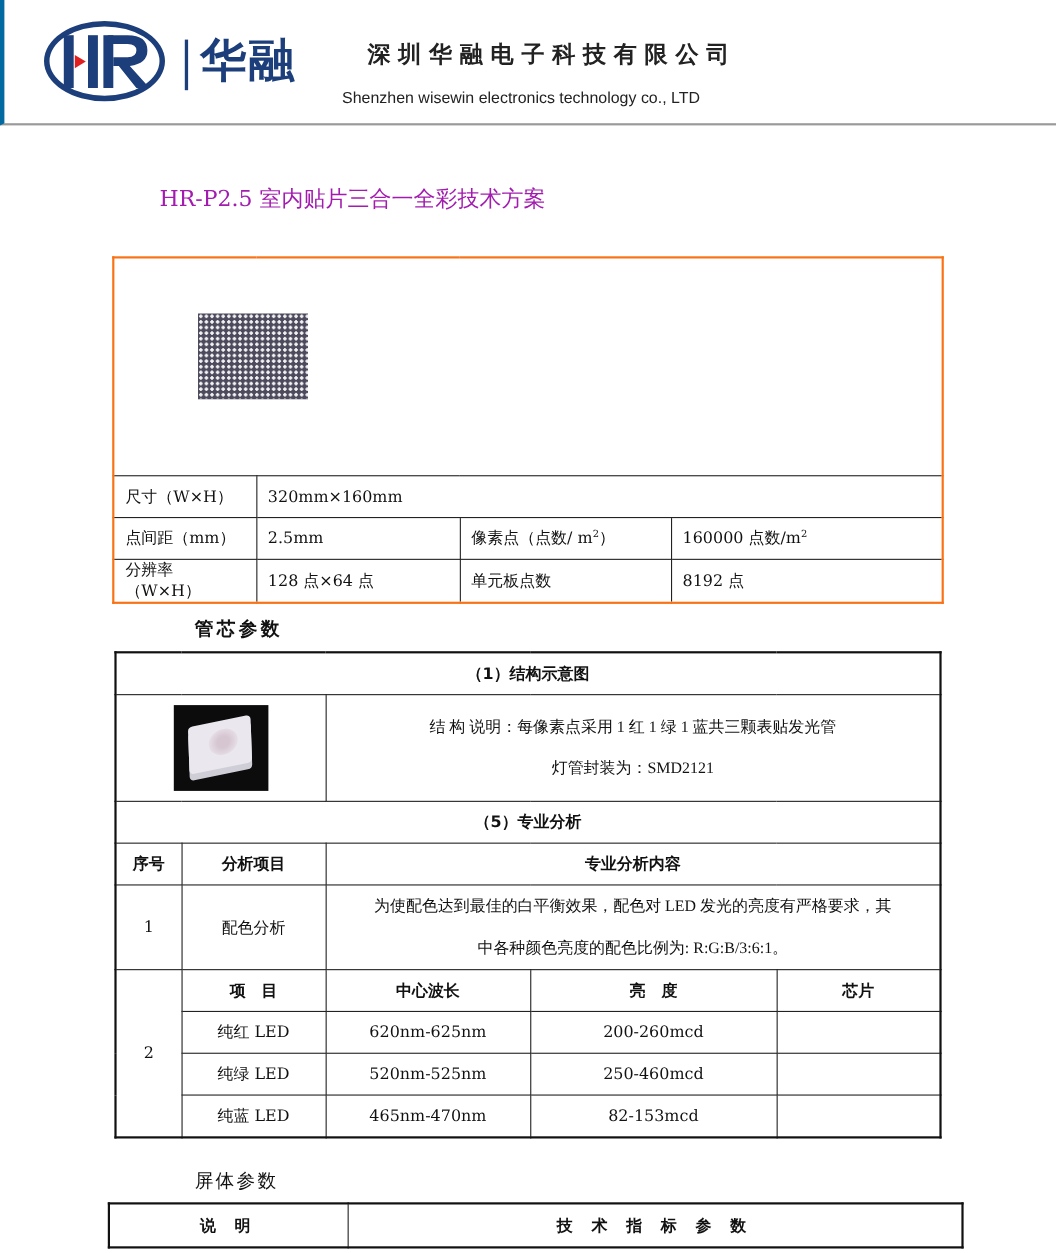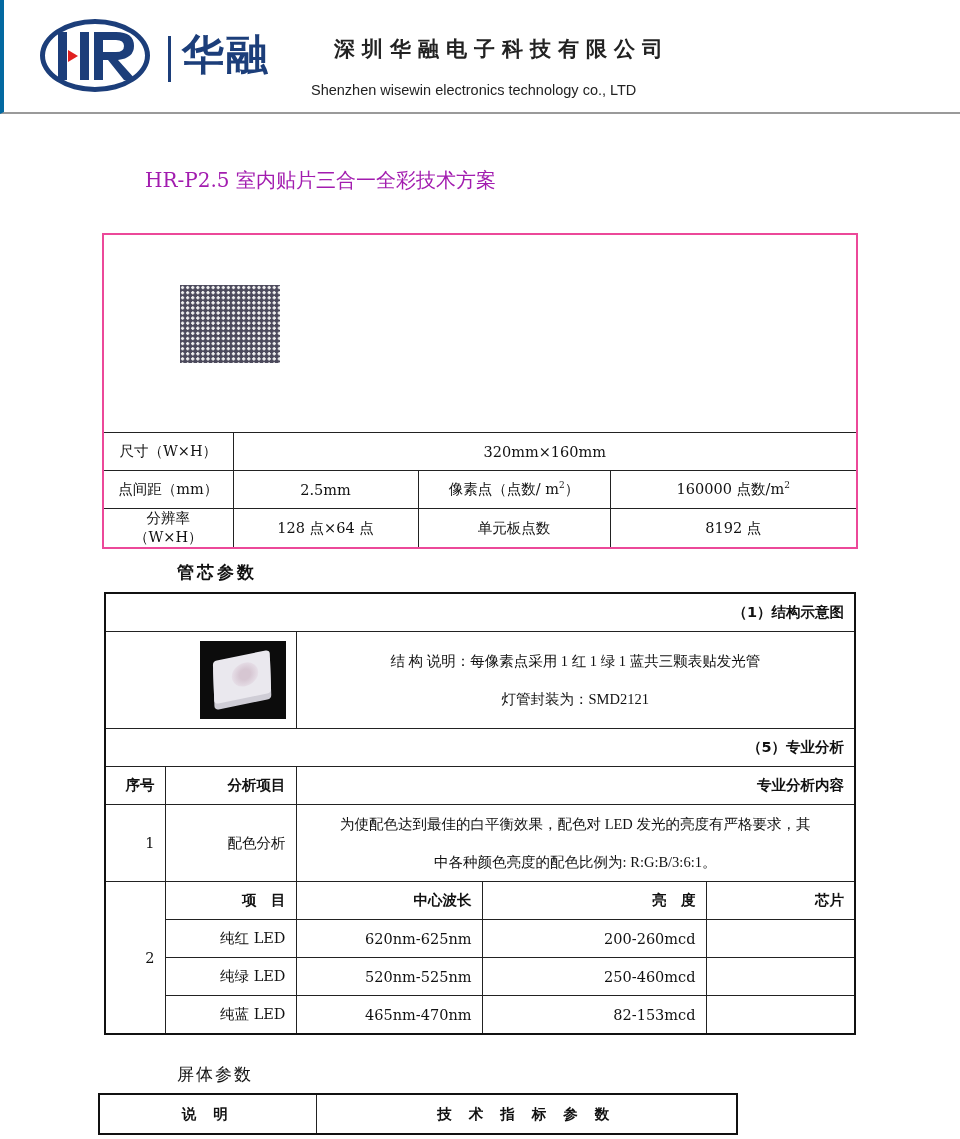--- a/index.html
+++ b/index.html
@@ -28,49 +28,49 @@
   }
   .company-en {
     position: absolute; left: 307px; top: 64px; font-family: "Liberation Sans", sans-serif;
     font-size: 14.5px; color: #222; line-height: 16px; margin-top: 18px;
   }
   .doc-title {
     position: absolute; left: 145px; top: 166px; font-size: 20px; line-height: 28px; color: #a21caf;
   }
   table { border-collapse: collapse; position: absolute; table-layout: fixed; }
   td { border: 1px solid #222; padding: 0 10px; font-size: 14.5px; vertical-align: middle; }
-  .t1 { left: 102px; top: 233px; width: 756px; border: 2px solid #ec4899; text-align: center; }
+  .t1 { left: 102px; top: 233px; width: 756px; border: 2px solid #f97316; }
   .t1 td { height: 37px; }
   .t1 .img-cell { height: 197px; position: relative; }
   .panel-img {
     position: absolute; left: 76px; top: 50px; width: 100px; height: 78px;
     background-color: #4c4a5c;
     background-image: radial-gradient(circle, #f2f2f2 1.3px, transparent 1.7px);
     background-size: 5.1px 5.1px;
   }
   .section-h {
     position: absolute; font-family: "DejaVu Sans", sans-serif; font-weight: bold;
     font-size: 17px; letter-spacing: 3px; line-height: 22px; margin-left: 31px;
   }
   .t2 { left: 104px; top: 592px; width: 752px; border: 2px solid #111; }
-  .t2 td { height: 37px; text-align: right; }
+  .t2 td { height: 37px; text-align: center; }
   .t2 .bold { font-family: "DejaVu Sans", sans-serif; font-weight: bold; font-size: 14.5px; }
   .t2 .desc { text-align: center; line-height: 38px; font-family: Liberation Serif, serif; }
   .led-img {
     display: inline-block; width: 86px; height: 78px; background: #0c0c0c; position: relative; vertical-align: middle;
   }
   .led-body {
     position: absolute; left: 14px; top: 14px; width: 56px; height: 44px; background: #eae8ee;
     transform: skewX(-10deg) rotate(-12deg); border-radius: 4px; box-shadow: 0 6px 0 #cfcdd6;
   }
   .led-lens {
     position: absolute; left: 18px; top: 8px; width: 26px; height: 24px; border-radius: 50%;
     background: radial-gradient(circle, #d6c6d2 30%, #e5dde6 70%);
   }
-  .t3 { left: 98px; top: 1093px; width: 640px; border: 2px solid #111; }
+  .t3 { left: 98px; top: 1093px; width: 778px; border: 2px solid #111; }
   .t3 td { height: 38px; text-align: center; font-family: "DejaVu Sans", sans-serif; font-weight: bold; font-size: 14.5px; letter-spacing: 6px; }
   sup { font-size: 9px; }
 </style>
 </head>
 <body>
 
 <div class="header">
   <div class="logo-oval"></div>
   <svg class="logo-hr" viewBox="0 0 90 60">
     <rect x="4" y="6" width="9" height="48" fill="#1c3e7a"></rect>

